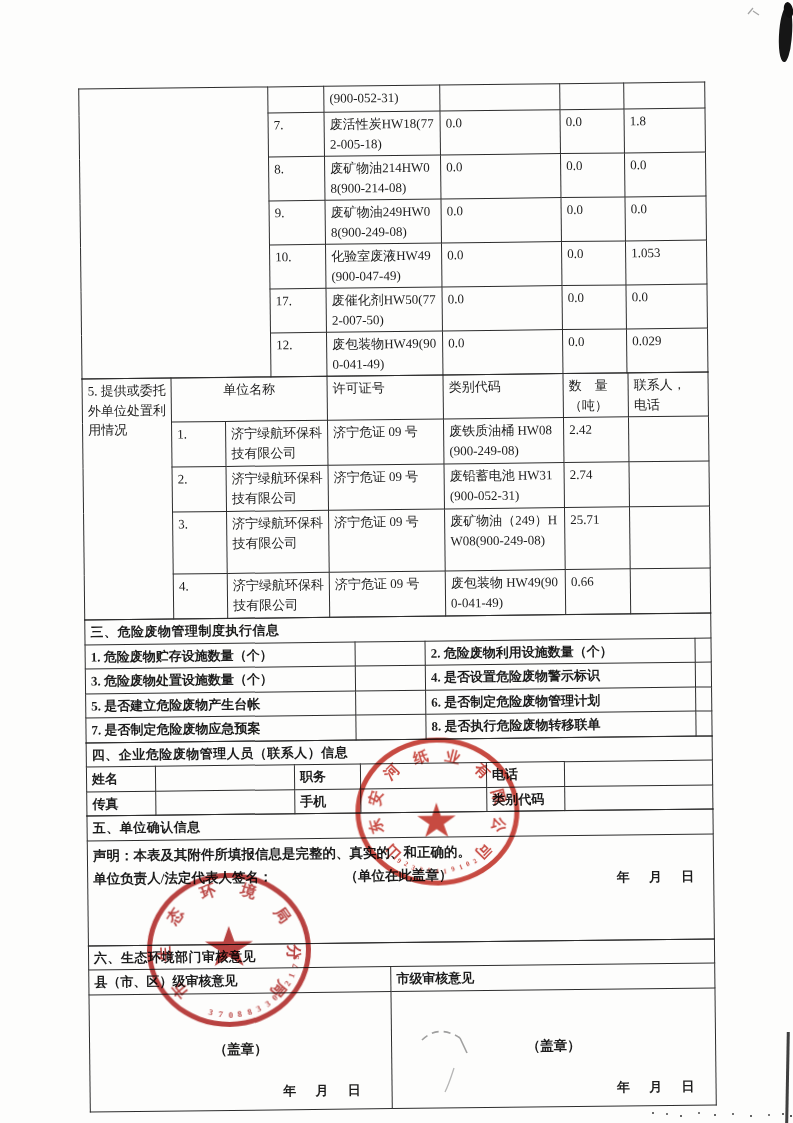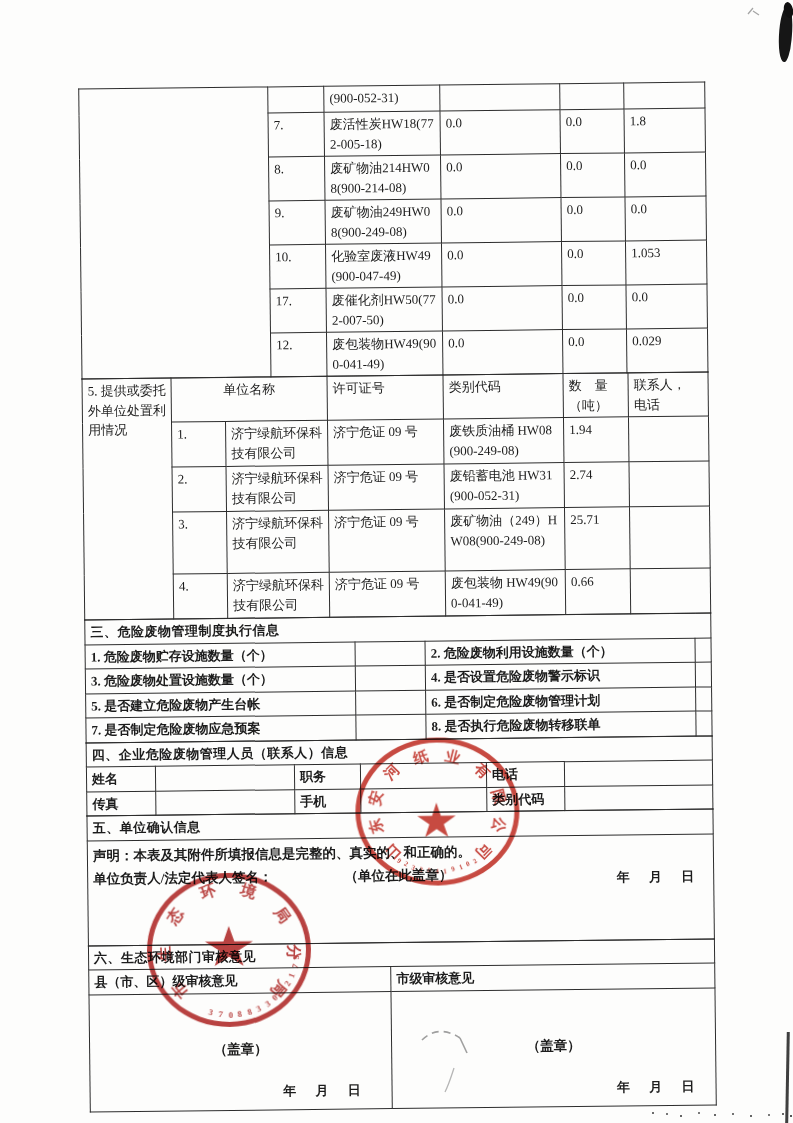--- a/index.html
+++ b/index.html
@@ -153,21 +153,21 @@
         <td>
           <span style="display:block">联系人，</span>
           <span style="display:block">电话</span>
         </td>
       </tr>
       <tr style="height:45px">
         <td class="num-cell">1.</td>
         <td>济宁绿航环保科技有限公司</td>
         <td>济宁危证 09 号</td>
         <td>废铁质油桶 HW08 (900-249-08)</td>
-        <td>1.94</td>
+        <td>2.42</td>
         <td></td>
       </tr>
       <tr style="height:45px">
         <td class="num-cell">2.</td>
         <td>济宁绿航环保科技有限公司</td>
         <td>济宁危证 09 号</td>
         <td>废铅蓄电池 HW31 (900-052-31)</td>
         <td>2.74</td>
         <td></td>
       </tr>

